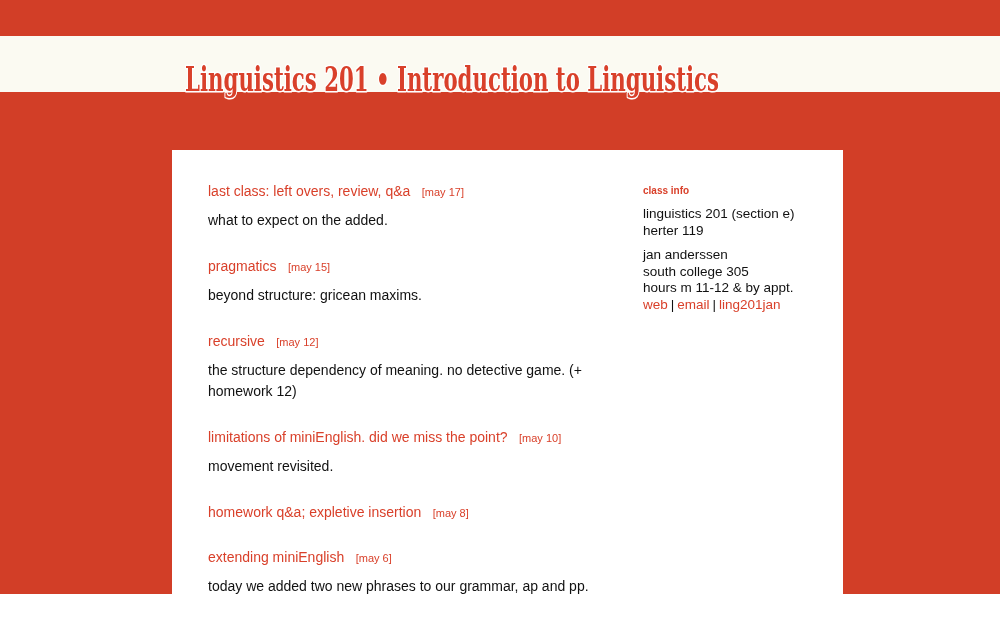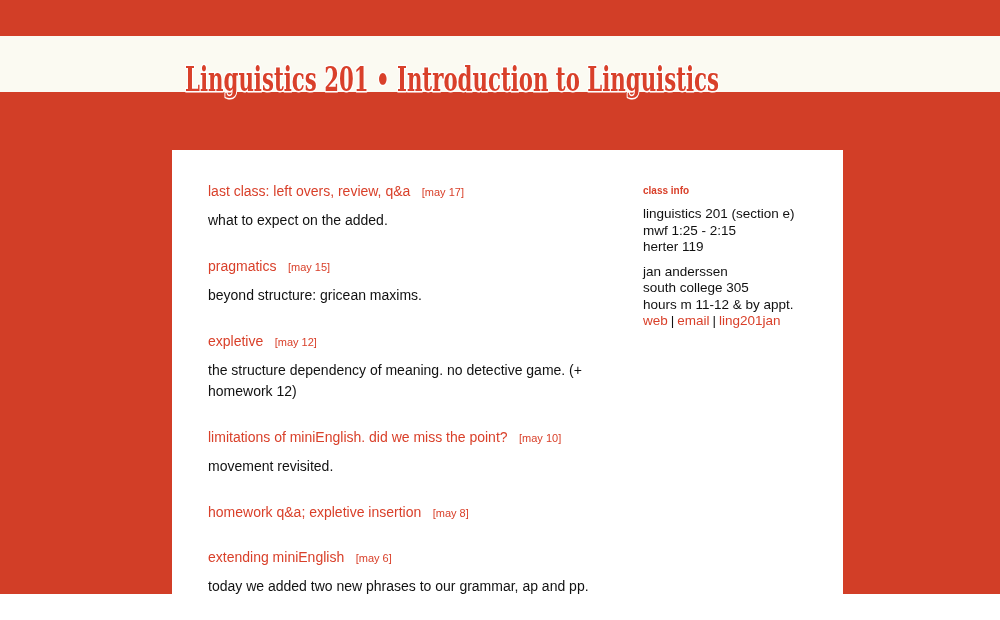--- a/index.html
+++ b/index.html
@@ -133,21 +133,21 @@
   </article>
         <article class="entry">
     <div class="entry-head">
       <a class="entry-title">pragmatics</a>
       <span class="entry-date">[may 15]</span>
     </div>
     <p class="entry-desc">beyond structure: gricean maxims.</p>
   </article>
         <article class="entry">
     <div class="entry-head">
-      <a class="entry-title">expletive</a>
+      <a class="entry-title">recursive</a>
       <span class="entry-date">[may 12]</span>
     </div>
     <p class="entry-desc">the structure dependency of meaning. no detective game. (+
 homework 12)</p>
   </article>
         <article class="entry">
     <div class="entry-head">
       <a class="entry-title">limitations of miniEnglish. did we miss the point?</a>
       <span class="entry-date">[may 10]</span>
     </div>
@@ -166,21 +166,20 @@
     </div>
     <p class="entry-desc">today we added two new phrases to our grammar, ap and pp.
 we also saw how we can make use of a recursive rule if we</p>
   </article>
       </section>
 
     <aside class="right-col">
       <h2 class="info-heading">class info</h2>
       <div class="info-group" id="info-group-1">
           <div class="info-line">linguistics 201 (section e)</div>
-          <div class="info-line">mwf 1:25 - 2:15</div>
           <div class="info-line">herter 119</div>
         </div>
       <div class="info-group last" id="info-group-2">
           <div class="info-line">jan anderssen</div>
           <div class="info-line">south college 305</div>
           <div class="info-line">hours m 11-12 &amp; by appt.</div>
         </div>
       <div class="info-links" id="info-links"><a class="info-link">web</a><span class="sep">|</span><a class="info-link">email</a><span class="sep">|</span><a class="info-link">ling201jan</a></div>
     </aside>
 

